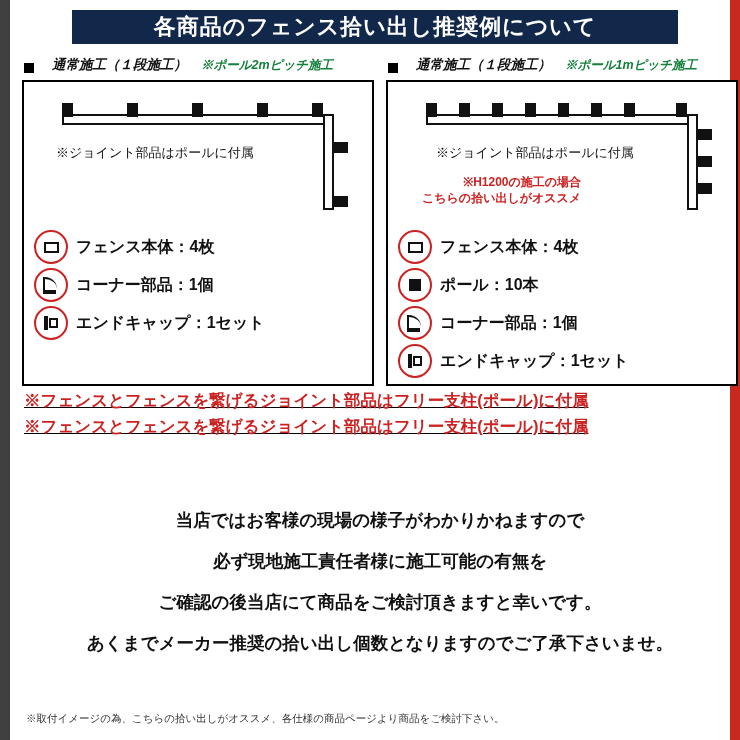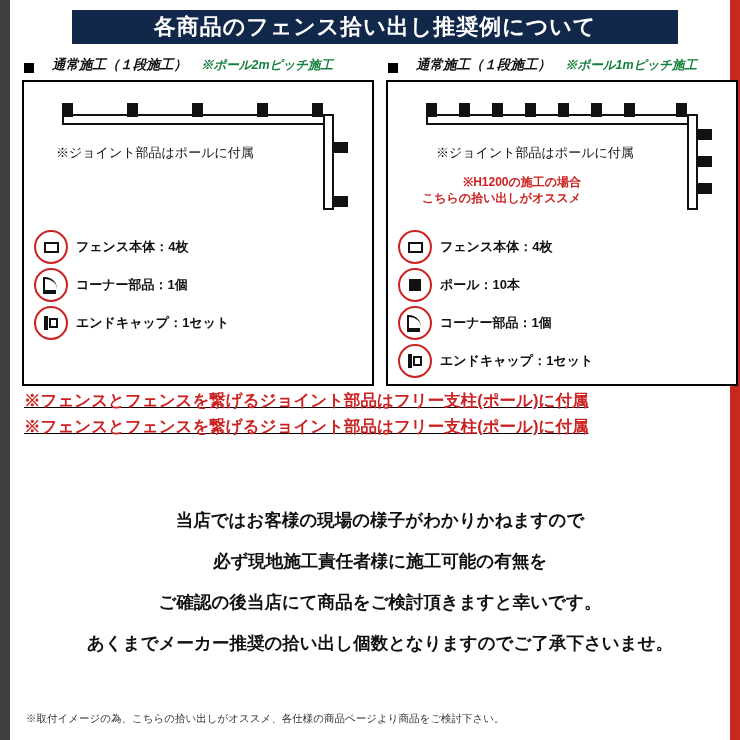--- a/index.html
+++ b/index.html
@@ -195,21 +195,21 @@
   .badge-cap:after {
     content: "";
     position: absolute;
     left: 6px; top: 2px;
     width: 9px;
     height: 10px;
     border: 2px solid #111;
     box-sizing: border-box;
   }
   .part-label {
-    font-size: 13px;
+    font-size: 16px;
     font-weight: bold;
     color: #111;
     white-space: nowrap;
   }
   
   .notes {
     position: absolute;
     left: 14px;
     top: 388px;
     width: 700px;

